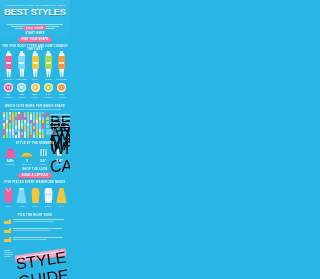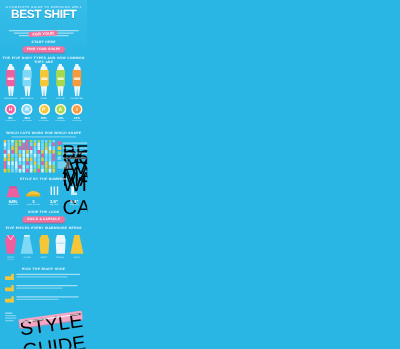--- a/index.html
+++ b/index.html
@@ -180,21 +180,21 @@
     background:rgba(255,255,255,.75);border-radius:.5px;
   }
 </style>
 </head>
 <body>
 
 <div class="page">
 
   <div class="hdr">
     <div class="kicker">A COMPLETE GUIDE TO DRESSING WELL</div>
-    <div class="t1">BEST SHIFT</div>
+    <div class="t1">BEST STYLES</div>
     <div class="mid">
       <span class="midtag">FOR YOUR</span>
     </div>
 
     <div class="subwrap">
       <div class="tline">Knowing your body shape is the first step to building a</div>
       <div class="tline s2">wardrobe that flatters you. Here is how the numbers</div>
       <div class="tline s3">break down across the five classic silhouettes.</div>
     </div>
 

